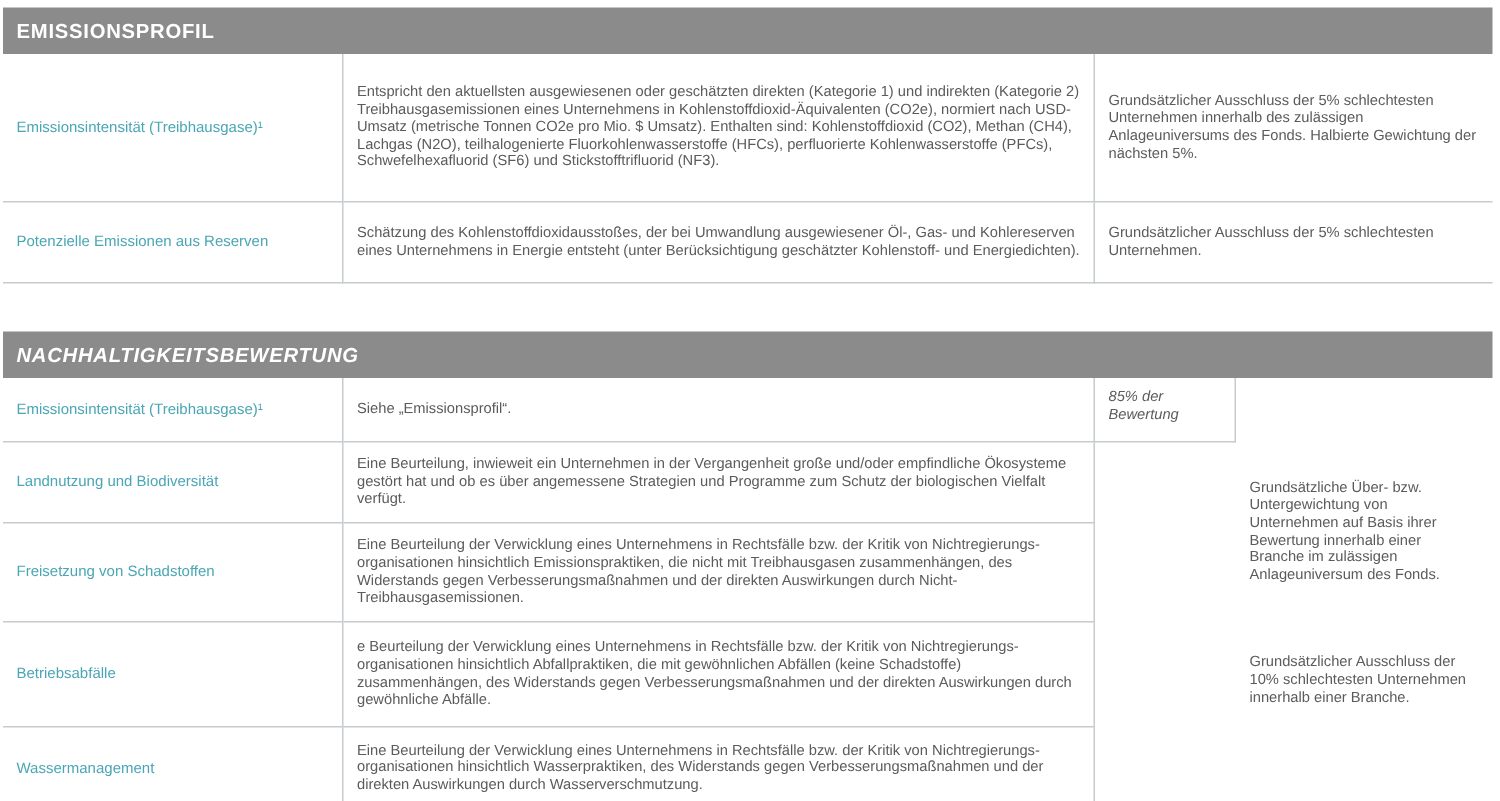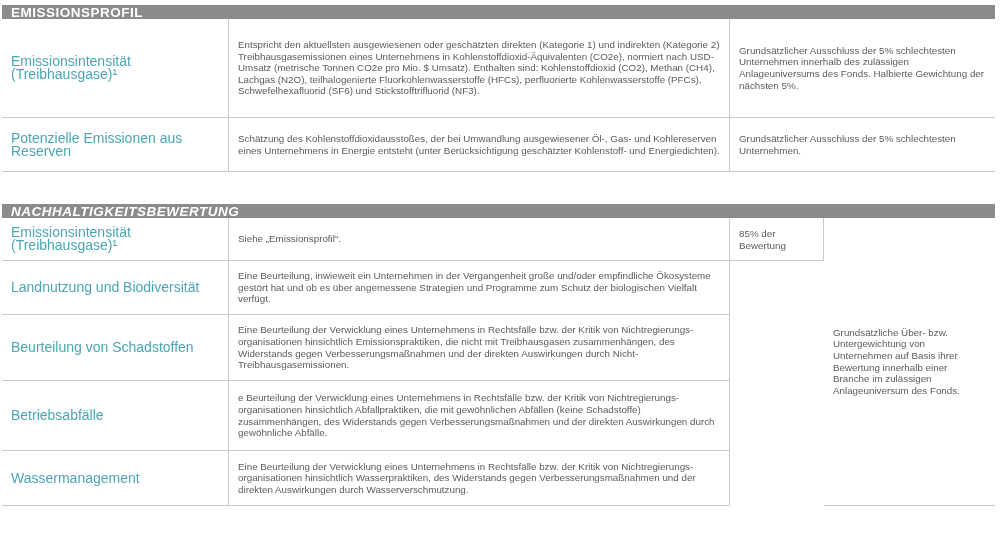--- a/index.html
+++ b/index.html
@@ -10,44 +10,44 @@
   }
   *{box-sizing:border-box;margin:0;padding:0;}
   html,body{background:#ffffff;}
   body{
     width:1000px;height:534px;overflow:hidden;
     font-family:"Liberation Sans","DejaVu Sans",sans-serif;
     color:var(--txt);
   }
   .page{padding:5px 5px 0 2px;width:1000px;}
   .bar{
-    width:993px;height:14px;background:var(--bar);
+    width:993px;height:31px;background:var(--bar);
     display:flex;align-items:center;padding-left:9px;
     color:#ffffff;font-weight:bold;font-size:13.5px;letter-spacing:0.5px;
   }
   .grid{width:993px;display:grid;font-size:9.8px;line-height:11.6px;}
   .t1{grid-template-columns:227px 501px 265px;
       grid-template-rows:minmax(99px,auto) minmax(54px,auto);}
   .t2{grid-template-columns:227px 501px 94px 171px;
       grid-template-rows:minmax(43px,auto) minmax(54px,auto) minmax(66px,auto) minmax(70px,auto) minmax(55px,auto);
       margin-top:32px;}
   .cell{
     display:flex;align-items:center;
     padding:6px 9px;
     border-bottom:1px solid var(--line);
   }
   .rline{border-right:1px solid var(--line);}
-  .label{color:var(--teal);font-size:14px;line-height:13px;}
+  .label{color:var(--teal);font-size:10px;line-height:13px;}
   .gc1{grid-column:1}.gc2{grid-column:2}.gc3{grid-column:3}
   .gr1{grid-row:1}.gr2{grid-row:2}.gr3{grid-row:3}.gr4{grid-row:4}.gr5{grid-row:5}
   .span-weight{grid-column:3;grid-row:2/6;}
   .span-rule{grid-column:4;grid-row:1/6;gap:36px;}
   .col{flex-direction:column;justify-content:center;align-items:flex-start;}
   .col p + p{margin-top:11px;}
-  .weight-top{align-items:center;padding-top:7px;}
+  .weight-top{align-items:flex-start;padding-top:7px;font-style:italic;}
 </style>
 </head>
 <body>
 
 <div class="page">
 
   <section>
     <div class="bar">
       <span>EMISSIONSPROFIL</span>
     </div>
@@ -86,31 +86,32 @@
         <span class="label">Emissionsintensität (Treibhausgase)¹</span>
       </div>
       <div class="cell rline gc2 gr1">
         <span>Siehe „Emissionsprofil“.</span>
       </div>
       <div class="cell rline gc3 gr1 weight-top">
         <span>85% der Bewertung</span>
       </div>
       <div class="cell col span-rule">
         <p>Grundsätzliche Über- bzw. Untergewichtung von Unternehmen auf Basis ihrer Bewertung innerhalb einer Branche im zulässigen Anlageuniversum des Fonds.</p>
+        <p>Grundsätzlicher Ausschluss der 10% schlechtesten Unternehmen innerhalb einer Branche.</p>
       </div>
 
       <div class="cell rline gc1 gr2">
         <span class="label">Landnutzung und Biodiversität</span>
       </div>
       <div class="cell rline gc2 gr2">
         <span>Eine Beurteilung, inwieweit ein Unternehmen in der Vergangenheit große und/oder empfindliche Ökosysteme gestört hat und ob es über angemessene Strategien und Programme zum Schutz der biologischen Vielfalt verfügt.</span>
       </div>
 
       <div class="cell rline gc1 gr3">
-        <span class="label">Beurteilung von Schadstoffen</span>
+        <span class="label">Freisetzung von Schadstoffen</span>
       </div>
       <div class="cell rline gc2 gr3">
         <span>Eine Beurteilung der Verwicklung eines Unternehmens in Rechtsfälle bzw. der Kritik von Nichtregierungs-organisationen hinsichtlich Emissionspraktiken, die nicht mit Treibhausgasen zusammenhängen, des Widerstands gegen Verbesserungsmaßnahmen und der direkten Auswirkungen durch Nicht-Treibhausgasemissionen.</span>
       </div>
 
       <div class="cell rline gc2 gr4">
         <span>e Beurteilung der Verwicklung eines Unternehmens in Rechtsfälle bzw. der Kritik von Nichtregierungs-organisationen hinsichtlich Abfallpraktiken, die mit gewöhnlichen Abfällen (keine Schadstoffe) zusammenhängen, des Widerstands gegen Verbesserungsmaßnahmen und der direkten Auswirkungen durch gewöhnliche Abfälle.</span>
       </div>
       <div class="cell rline gc1 gr4">
         <span class="label">Betriebsabfälle</span>

